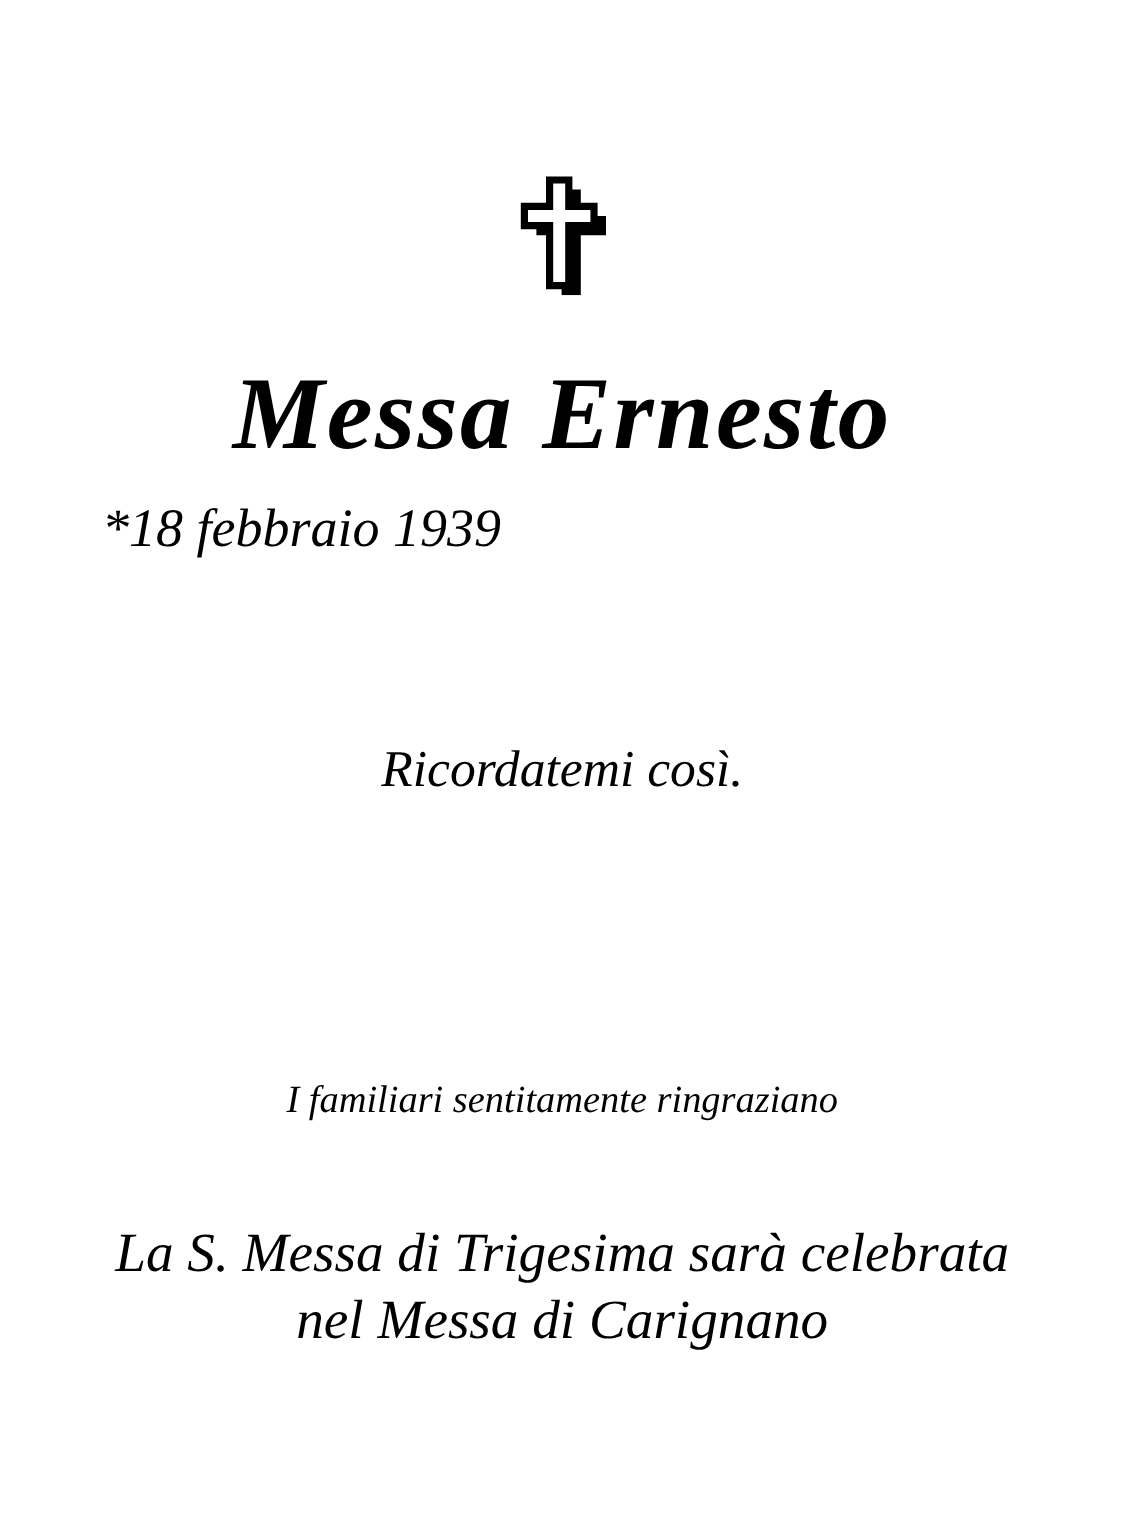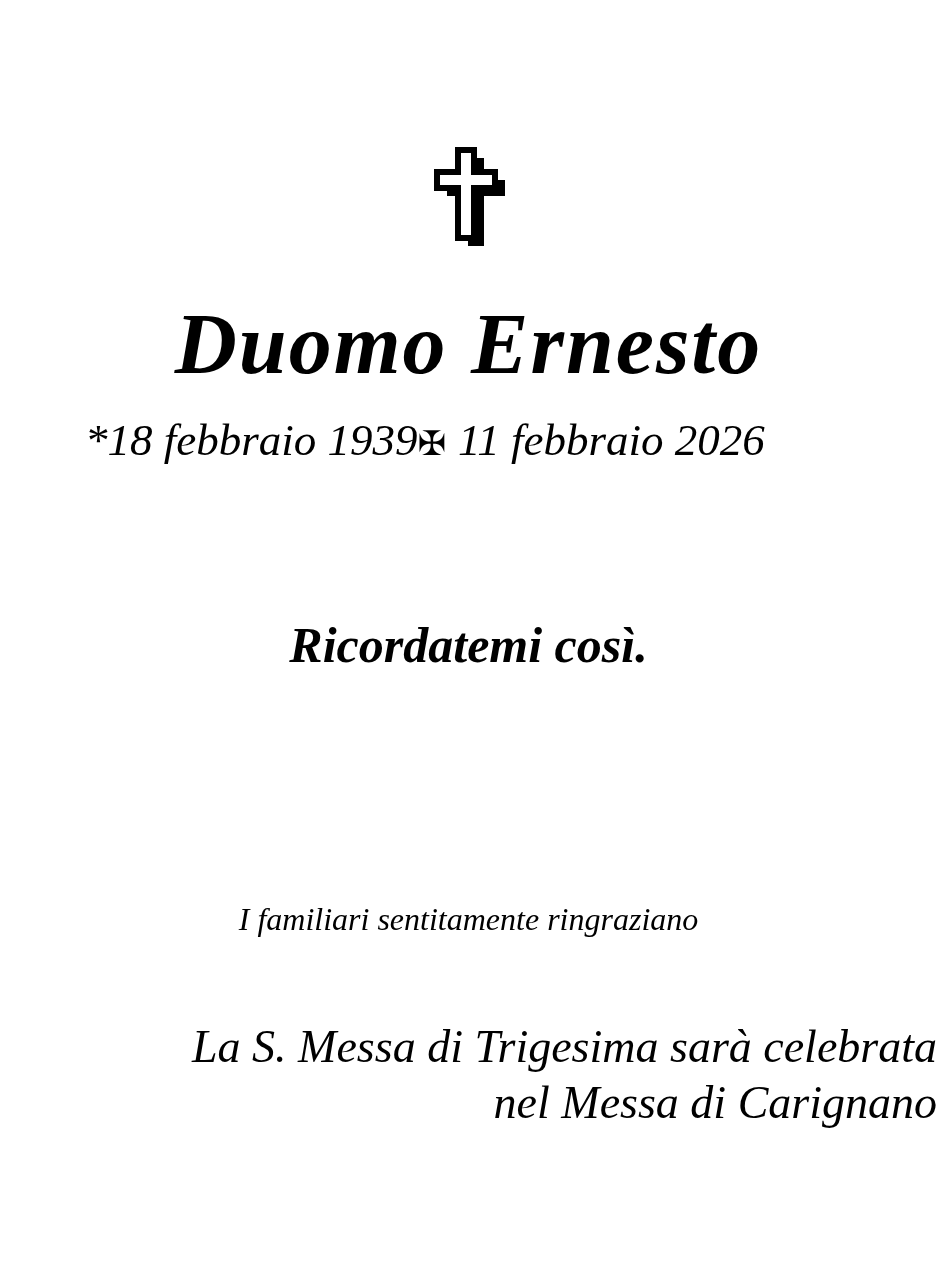--- a/index.html
+++ b/index.html
@@ -55,64 +55,59 @@
 
   .death-symbol {
     font-family: "DejaVu Sans", sans-serif;
     font-style: normal;
     font-size: 34px;
     margin-right: 12px;
   }
 
   .epitaph {
     margin-top: 150px;
-    font-size: 50px;
+    font-size: 43px;
     line-height: 52px;
-    font-weight: bold;
   }
 
   .thanks-line {
     margin-top: 222px;
     font-size: 32px;
     line-height: 52px;
     white-space: nowrap;
   }
 
   .mass-block {
     margin-top: 74px;
     font-size: 46px;
     line-height: 56px;
   }
 
   .mass-line {
     white-space: nowrap;
-    text-align: right;
   }
 </style>
 </head>
 <body>
 
 <div class="memorial-card">
 
   <div class="cross-wrap">
     <svg width="80" height="100" viewBox="0 0 80 100" xmlns="http://www.w3.org/2000/svg">
 
       <path d="M 29 4 H 45 V 26 H 66 V 42 H 45 V 92 H 29 V 42 H 8 V 26 H 29 Z" transform="translate(10,8)" fill="#000000"></path>
 
       <path d="M 29 4 H 45 V 26 H 66 V 42 H 45 V 92 H 29 V 42 H 8 V 26 H 29 Z" fill="#ffffff" stroke="#000000" stroke-width="6"></path>
     </svg>
   </div>
 
-  <div class="deceased-name">Duomo Ernesto</div>
+  <div class="deceased-name">Messa Ernesto</div>
 
   <div class="dates-row">
     <span class="birth-date">*18 febbraio 1939</span>
-    <span class="death-date-wrap">
-      <span class="death-symbol">✠</span><span>11 febbraio 2026</span>
-    </span>
   </div>
 
   <div class="epitaph">Ricordatemi così.</div>
 
   <div class="thanks-line">I familiari sentitamente ringraziano</div>
 
   <div class="mass-block">
     <div class="mass-line">La S. Messa di Trigesima sarà celebrata</div>
     <div class="mass-line">nel Messa di Carignano</div>
   </div>

